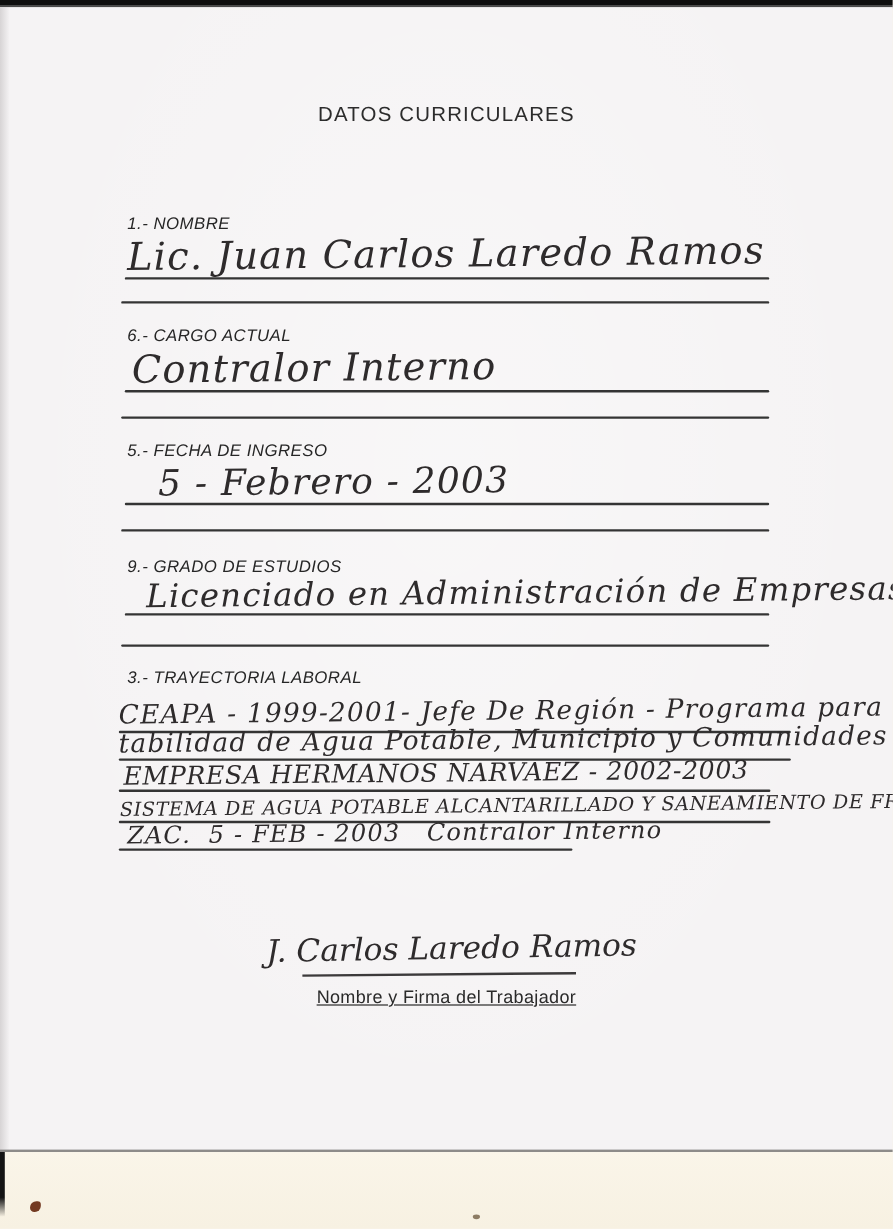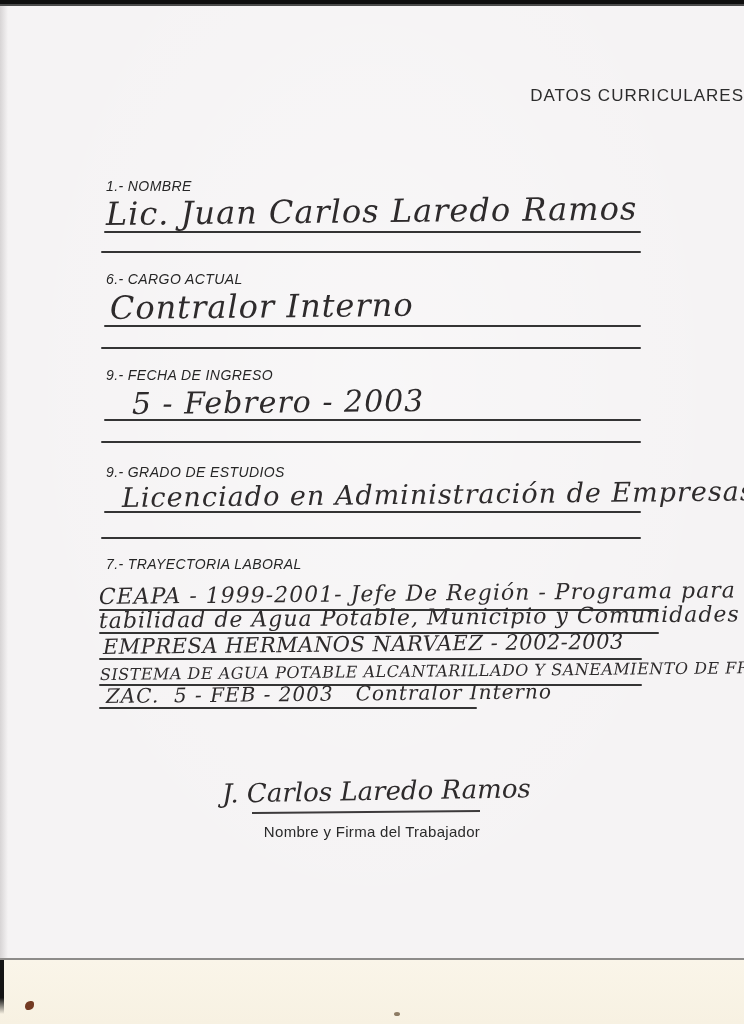--- a/index.html
+++ b/index.html
@@ -16,21 +16,21 @@
   }
   .left-shade{
     position:absolute;left:0;top:6px;width:8px;height:953px;
     background:linear-gradient(to right,#d7d4d5,rgba(215,212,213,0));
   }
   .top-strip{
     position:absolute;left:0;top:0;width:744px;height:7px;
     background:linear-gradient(to bottom,#0e0e0e 0 4px,#4a4a4a 4px 6px,#a7a7a7 6px 7px);
   }
   .title{
-    position:absolute;left:0;top:86px;width:744px;text-align:right;
+    position:absolute;left:0;top:86px;width:744px;text-align:center;
     font-size:17px;letter-spacing:1px;color:#2c2c2c;
   }
   .flabel{
     position:absolute;left:106px;font-size:14px;letter-spacing:.4px;color:#262626;font-style:italic;
   }
   .rule{
     position:absolute;height:2px;background:#343434;border-radius:1px;
   }
   .hw{
     position:absolute;
@@ -40,21 +40,21 @@
   }
   .hw-caps{letter-spacing:.5px;}
   .sig-line{position:absolute;left:252px;top:811px;width:228px;height:2px;background:#3c3a3b;transform:rotate(-.5deg);}
   .sig-name{
     position:absolute;left:222px;top:778px;width:300px;text-align:center;
     font-family:"DejaVu Serif",serif;font-style:italic;font-size:26px;
     color:#2e2b2c;white-space:pre;transform:rotate(-1deg);line-height:1;
   }
   .sig-caption{
     position:absolute;left:172px;top:823px;width:400px;text-align:center;
-    font-size:15px;color:#2a2a2a;letter-spacing:.3px;
+    font-size:15px;color:#2a2a2a;letter-spacing:.3px;text-decoration:underline;
   }
   .page-edge{
     position:absolute;left:0;top:958px;width:744px;height:2px;background:#8d8b89;
   }
   .bed{
     position:absolute;left:0;top:960px;width:744px;height:64px;
     background:linear-gradient(to bottom,#faf5e9,#f7f1e2);
   }
   .bed-strip{
     position:absolute;left:0;top:960px;width:4px;height:54px;
@@ -81,31 +81,31 @@
 <div class="flabel" style="top:178px">1.- NOMBRE</div>
 <div class="hw" style="left:106px;top:198px;font-size:32px">Lic. Juan Carlos Laredo Ramos</div>
 <div class="rule" style="left:104px;top:231px;width:537px"></div>
 <div class="rule" style="left:101px;top:251px;width:540px"></div>
 
 <div class="flabel" style="top:271px">6.- CARGO ACTUAL</div>
 <div class="hw" style="left:110px;top:292px;font-size:32px">Contralor Interno</div>
 <div class="rule" style="left:104px;top:325px;width:537px"></div>
 <div class="rule" style="left:101px;top:347px;width:540px"></div>
 
-<div class="flabel" style="top:367px">9.- FECHA DE INGRESO</div>
+<div class="flabel" style="top:367px">5.- FECHA DE INGRESO</div>
 <div class="hw" style="left:132px;top:389px;font-size:30px">5 - Febrero - 2003</div>
 <div class="rule" style="left:104px;top:419px;width:537px"></div>
 <div class="rule" style="left:101px;top:441px;width:540px"></div>
 
 <div class="flabel" style="top:464px">9.- GRADO DE ESTUDIOS</div>
 <div class="hw" style="left:122px;top:484px;font-size:27px">Licenciado en Administración de Empresas</div>
 <div class="rule" style="left:104px;top:511px;width:537px"></div>
 <div class="rule" style="left:101px;top:537px;width:540px"></div>
 
-<div class="flabel" style="top:556px">7.- TRAYECTORIA LABORAL</div>
+<div class="flabel" style="top:556px">3.- TRAYECTORIA LABORAL</div>
 <div class="hw" style="left:99px;top:586px;font-size:22px">CEAPA - 1999-2001- Jefe De Región - Programa para sosten</div>
 <div class="rule" style="left:99px;top:609px;width:560px"></div>
 <div class="hw" style="left:99px;top:610px;font-size:22px">tabilidad de Agua Potable, Municipio y Comunidades Rurales</div>
 <div class="rule" style="left:99px;top:632px;width:560px"></div>
 <div class="hw hw-caps" style="left:103px;top:637px;font-size:21px">EMPRESA HERMANOS NARVAEZ - 2002-2003</div>
 <div class="rule" style="left:99px;top:658px;width:543px"></div>
 <div class="hw hw-caps" style="left:100px;top:667px;font-size:16px">SISTEMA DE AGUA POTABLE ALCANTARILLADO Y SANEAMIENTO DE FRESNILLO,</div>
 <div class="rule" style="left:99px;top:684px;width:543px"></div>
 <div class="hw" style="left:106px;top:686px;font-size:20px">ZAC.  5 - FEB - 2003   Contralor Interno</div>
 <div class="rule" style="left:99px;top:707px;width:378px"></div>

